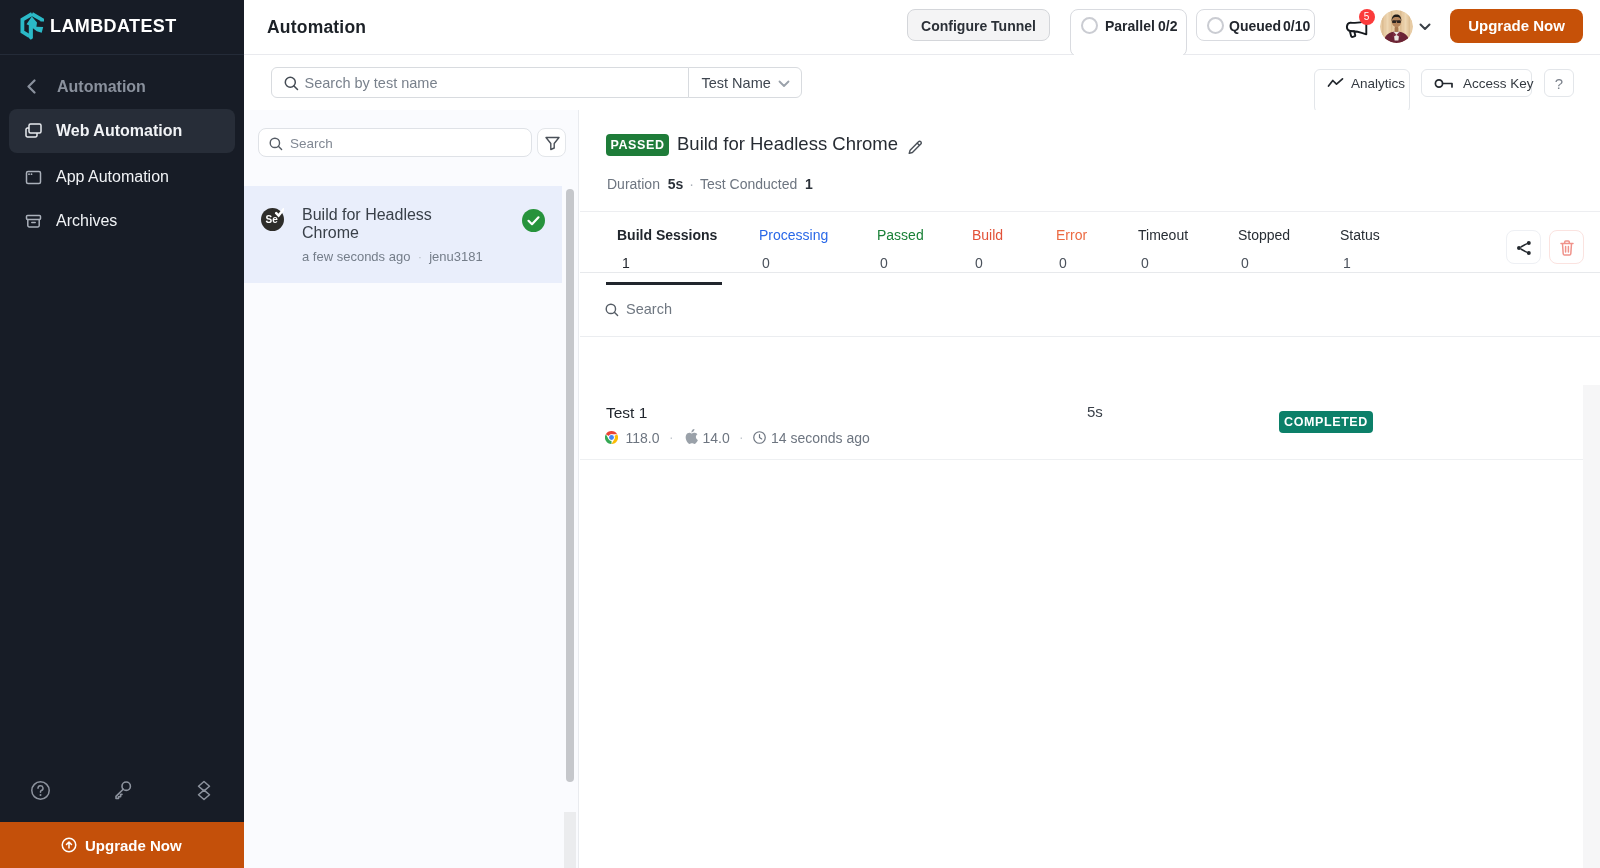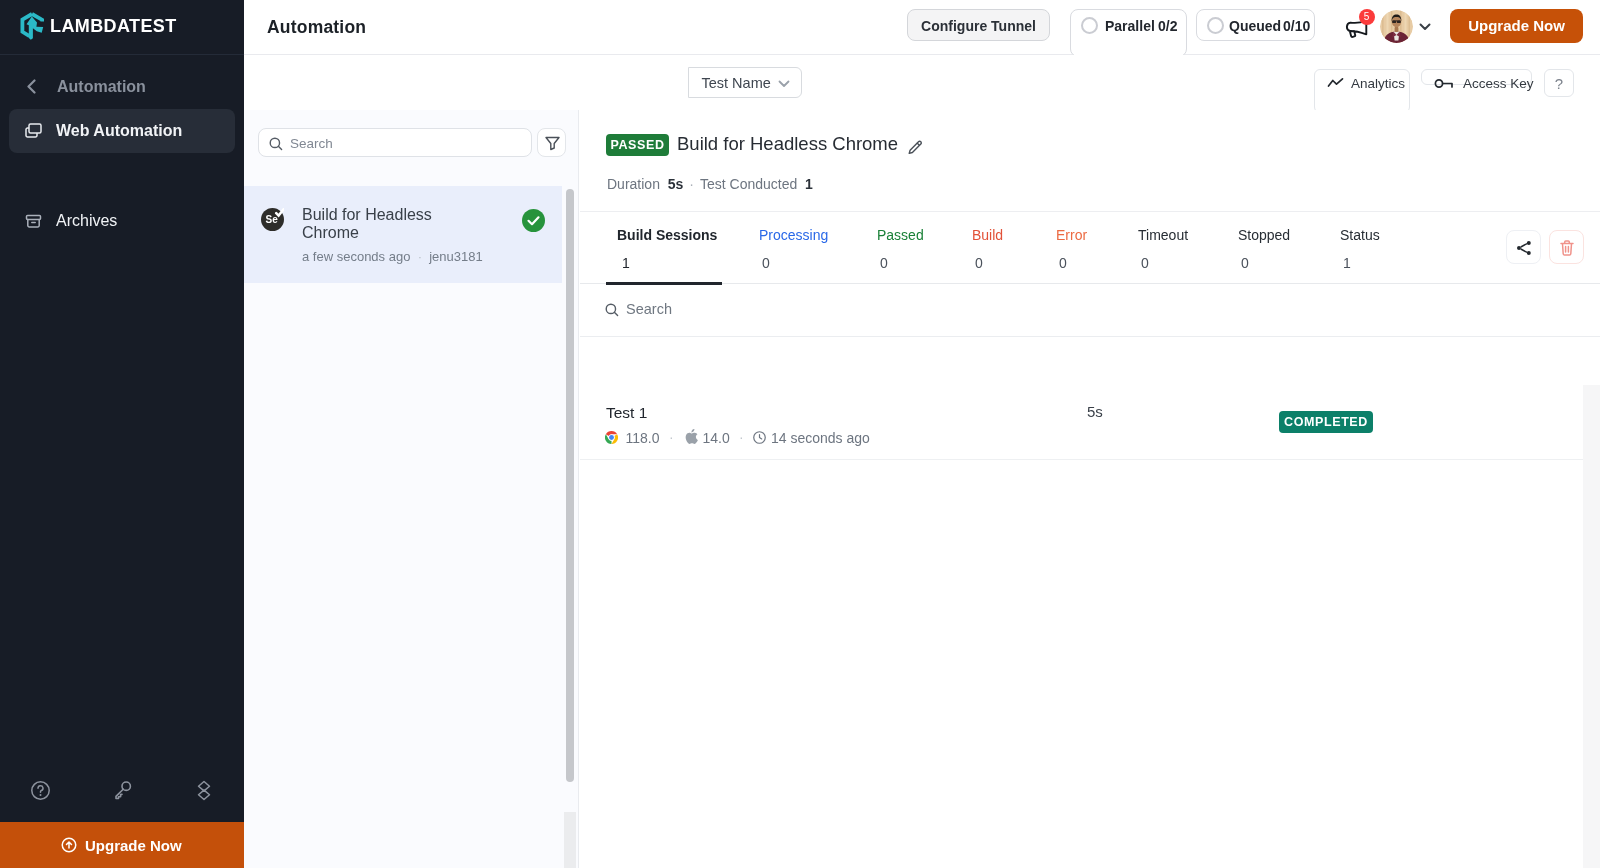--- a/index.html
+++ b/index.html
@@ -43,21 +43,21 @@
 #btn-upgrade { left:1206px; top:9px; width:133px; height:34px; background:#c65108; border-radius:8px; color:#fff; font-size:15px; font-weight:bold; text-align:center; line-height:34px; }
 
 
 #toolbar2 { left:244px; top:55px; width:1356px; height:55px; background:#fff; }
 #search-name { left:26.5px; top:12px; width:418px; height:31px; border:1px solid #d8dbdf; border-radius:6px 0 0 6px; background:#fff; }
 #search-name .txt { position:absolute; left:33px; top:7px; font-size:14.5px; color:#79818c; }
 #sel-testname { left:443.5px; top:12px; width:114px; height:31px; border:1px solid #d8dbdf; border-radius:0 6px 6px 0; background:#fff; }
 #sel-testname .txt { position:absolute; left:13px; top:7px; font-size:14.5px; color:#3f4650; }
 #btn-analytics { left:1070px; top:14px; width:96px; height:44px; border-color:#e3e6ea; border-radius:6px; }
 #btn-analytics .txt { position:absolute; left:36px; top:6px; font-size:13.5px; color:#343a41; }
-#btn-accesskey { left:1177px; top:14px; width:111px; height:16px; border-color:#e3e6ea; border-radius:6px; }
+#btn-accesskey { left:1177px; top:14px; width:111px; height:28px; border-color:#e3e6ea; border-radius:6px; }
 #btn-accesskey .txt { position:absolute; left:41px; top:6px; font-size:13.5px; color:#343a41; white-space:nowrap; }
 #btn-q { left:1300px; top:14px; width:30px; height:28px; border-color:#e3e6ea; border-radius:6px; text-align:center; line-height:27px; color:#7c828c; font-size:15px; }
 
 
 #leftpanel { left:244px; top:110px; width:335px; height:758px; background:#fafbfe; border-right:1px solid #e9ebef; }
 #lp-search { left:14px; top:18px; width:274px; height:29px; background:#fff; border:1px solid #dfe2e7; border-radius:8px; }
 #lp-search .txt { position:absolute; left:31px; top:7px; font-size:13.5px; color:#818893; }
 #lp-filter { left:293px; top:18px; width:29px; height:29px; background:#fff; border:1px solid #e3e6ea; border-radius:8px; }
 #lp-item { left:0; top:76px; width:318px; height:97px; background:#e9eefb; }
 #se-ico { left:17px; top:22px; width:23px; height:23px; }
@@ -68,21 +68,21 @@
 
 
 #main { left:580px; top:110px; width:1020px; height:758px; background:#fff; }
 #badge-passed { left:26px; top:24px; width:63px; height:22px; background:#1e7c39; border-radius:4px; color:#fff; font-size:12.5px; font-weight:bold; text-align:center; line-height:22px; letter-spacing:0.6px; }
 #btitle { left:97px; top:23px; font-size:18.5px; font-weight:500; color:#272c33; }
 #pencil { left:328px; top:30px; }
 #bmeta { left:27px; top:66px; font-size:14px; color:#6d7580; }
 #bmeta b { color:#2c323a; font-weight:bold; }
 #bmeta .dot { color:#aab0b8; margin:0 6px; }
 
-#tabs { left:0; top:101px; width:1020px; height:73px; border-top:1px solid #edeef1; border-bottom:1px solid #e7e9ec; }
+#tabs { left:0; top:101px; width:1020px; height:62px; border-top:1px solid #edeef1; border-bottom:1px solid #e7e9ec; }
 .tab { position:absolute; top:0; height:73px; font-size:14px; }
 .tab .lab { position:absolute; top:15px; white-space:nowrap; }
 .tab .num { position:absolute; top:43px; color:#4a515b; }
 #tab1 .lab { color:#21262d; font-weight:bold; } #tab1 .num { color:#21262d; }
 #tab2 .lab { color:#2968e8; }
 #tab3 .lab { color:#1a8038; }
 #tab4 .lab { color:#e25239; }
 #tab5 .lab { color:#ec6a42; }
 #tab6 .lab, #tab7 .lab, #tab8 .lab { color:#272d34; }
 #tab-underline { left:26px; top:70px; width:116px; height:3px; background:#21262d; }
@@ -119,20 +119,27 @@
           <path d="M8.5 1.5 L2.5 7.5 L8.5 13.5"></path>
         </svg>
       <div class="txt">Automation</div>
     </div>
     <div class="abs nav-item active" id="nav1">
       <svg class="nav-ico" width="17" height="17" viewBox="0 0 17 17" fill="none" stroke="#e8eaee" stroke-width="1.5" stroke-linejoin="round">
           <rect x="4" y="1" width="12" height="9" rx="1.5"></rect>
           <path d="M12 10 v2.5 a1.5 1.5 0 0 1 -1.5 1.5 h-8 a1.5 1.5 0 0 1 -1.5 -1.5 v-6 a1.5 1.5 0 0 1 1.5 -1.5 H4"></path>
         </svg>
       <div class="txt">Web Automation</div>
+    </div>
+    <div class="abs nav-item" id="nav2">
+      <svg class="nav-ico" width="17" height="17" viewBox="0 0 17 17" fill="none" stroke="#aab0ba" stroke-width="1.5" stroke-linejoin="round">
+          <rect x="1.5" y="2.5" width="14" height="12" rx="1.5"></rect>
+          <path d="M4 5.2 h0.01 M6.5 5.2 h0.01" stroke-linecap="round" stroke-width="1.8"></path>
+        </svg>
+      <div class="txt">App Automation</div>
     </div>
     <div class="abs nav-item" id="nav3">
       <svg class="nav-ico" width="17" height="17" viewBox="0 0 17 17" fill="none" stroke="#aab0ba" stroke-width="1.5" stroke-linejoin="round">
           <rect x="1.5" y="2.5" width="14" height="4" rx="1"></rect>
           <path d="M2.8 6.5 v6 a1.5 1.5 0 0 0 1.5 1.5 h8.4 a1.5 1.5 0 0 0 1.5 -1.5 v-6 M6.8 9.5 h3.4" stroke-linecap="round"></path>
         </svg>
       <div class="txt">Archives</div>
     </div>
     <div class="abs" id="side-icons">
       <svg class="abs" style="left:30px; top:0;" width="21" height="21" viewBox="0 0 21 21" fill="none" stroke="#8d939e" stroke-width="1.5" stroke-linecap="round">
@@ -204,20 +211,27 @@
           </g>
         </svg>
     </div>
     <svg class="abs" id="caret-acc" width="12" height="8" viewBox="0 0 12 8" fill="none" stroke="#3a4047" stroke-width="2" stroke-linecap="round" stroke-linejoin="round">
         <path d="M1.5 1.5 L6 6 L10.5 1.5"></path>
       </svg>
     <div class="abs" id="btn-upgrade">Upgrade Now</div>
   </div>
 
   <div class="abs" id="toolbar2">
+    <div class="abs" id="search-name">
+      <svg class="abs" style="left:12px; top:8px;" width="15" height="15" viewBox="0 0 15 15" fill="none" stroke="#444b54" stroke-width="1.5" stroke-linecap="round">
+          <circle cx="6.3" cy="6.3" r="5"></circle>
+          <path d="M10 10 L13.5 13.5"></path>
+        </svg>
+      <div class="txt">Search by test name</div>
+    </div>
     <div class="abs" id="sel-testname">
       <div class="txt">Test Name</div>
       <svg class="abs" style="left:89px; top:12px;" width="12" height="8" viewBox="0 0 12 8" fill="none" stroke="#9aa1aa" stroke-width="1.8" stroke-linecap="round" stroke-linejoin="round">
           <path d="M1.5 1.5 L6 6 L10.5 1.5"></path>
         </svg>
     </div>
     <div class="abs btn" id="btn-analytics">
       <svg class="abs" style="left:12px; top:7px;" width="17" height="13" viewBox="0 0 17 13" fill="none" stroke="#23282e" stroke-width="1.7" stroke-linecap="round" stroke-linejoin="round">
           <path d="M1.5 9 L5.8 3.5 L9.5 7.2 L15.5 1.8"></path>
         </svg>

